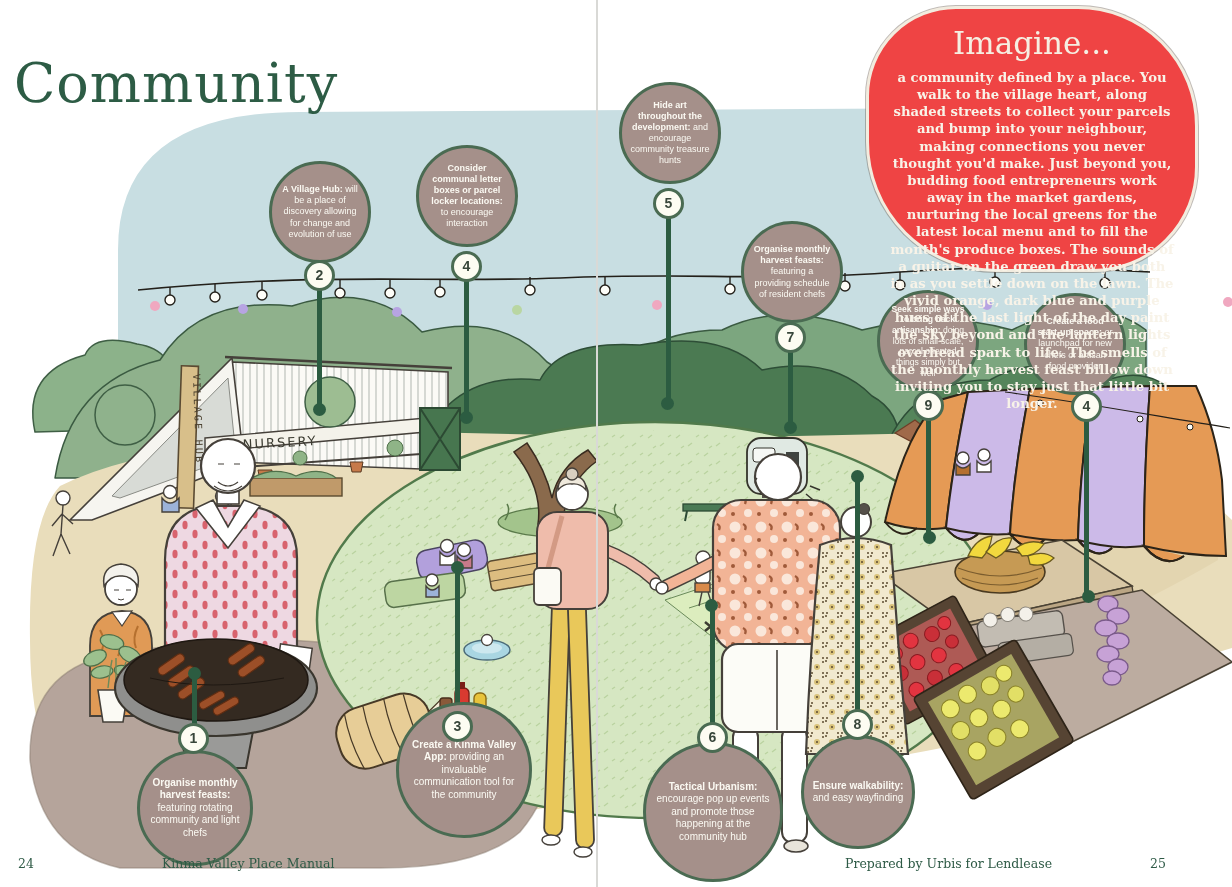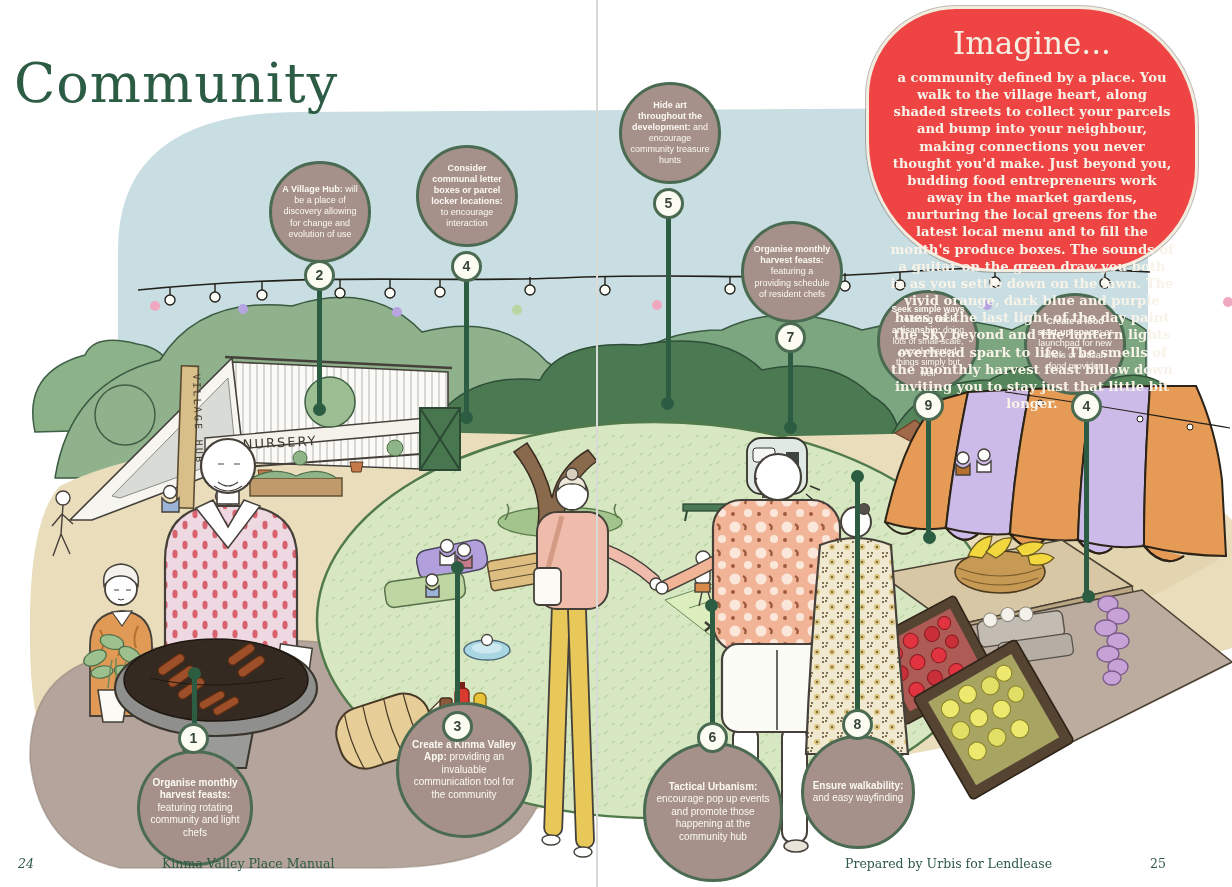--- a/index.html
+++ b/index.html
@@ -30,21 +30,21 @@
           color:#fbf9f2;display:flex;align-items:center;justify-content:center;text-align:center;
           font-size:9px;font-weight:bold;line-height:1.24;padding:8px;box-sizing:border-box;z-index:4;}
   .bubble .rest{font-weight:normal;}
   .num{position:absolute;width:31px;height:31px;border-radius:50%;background:#fdfcf2;
        border:3px solid #4a6b52;color:#38463a;font-size:14px;font-weight:bold;line-height:25px;
        text-align:center;box-sizing:border-box;z-index:5;}
   .big{font-size:10px;}
 
   
   .footer span{position:absolute;font-family:"DejaVu Serif",serif;font-size:12.5px;color:#2e5a46;z-index:8;}
-  .pg-left{left:18px;top:856px;font-style:italic;}
+  .pg-left{left:18px;top:856px;}
   .manual{left:162px;top:856px;}
   .prepared{left:845px;top:856px;}
   .pg-right{left:1150px;top:856px;}
 </style>
 </head>
 <body>
 
 <div class="page">
 
 <svg class="illustration" width="1232" height="887" viewBox="0 0 1232 887">

